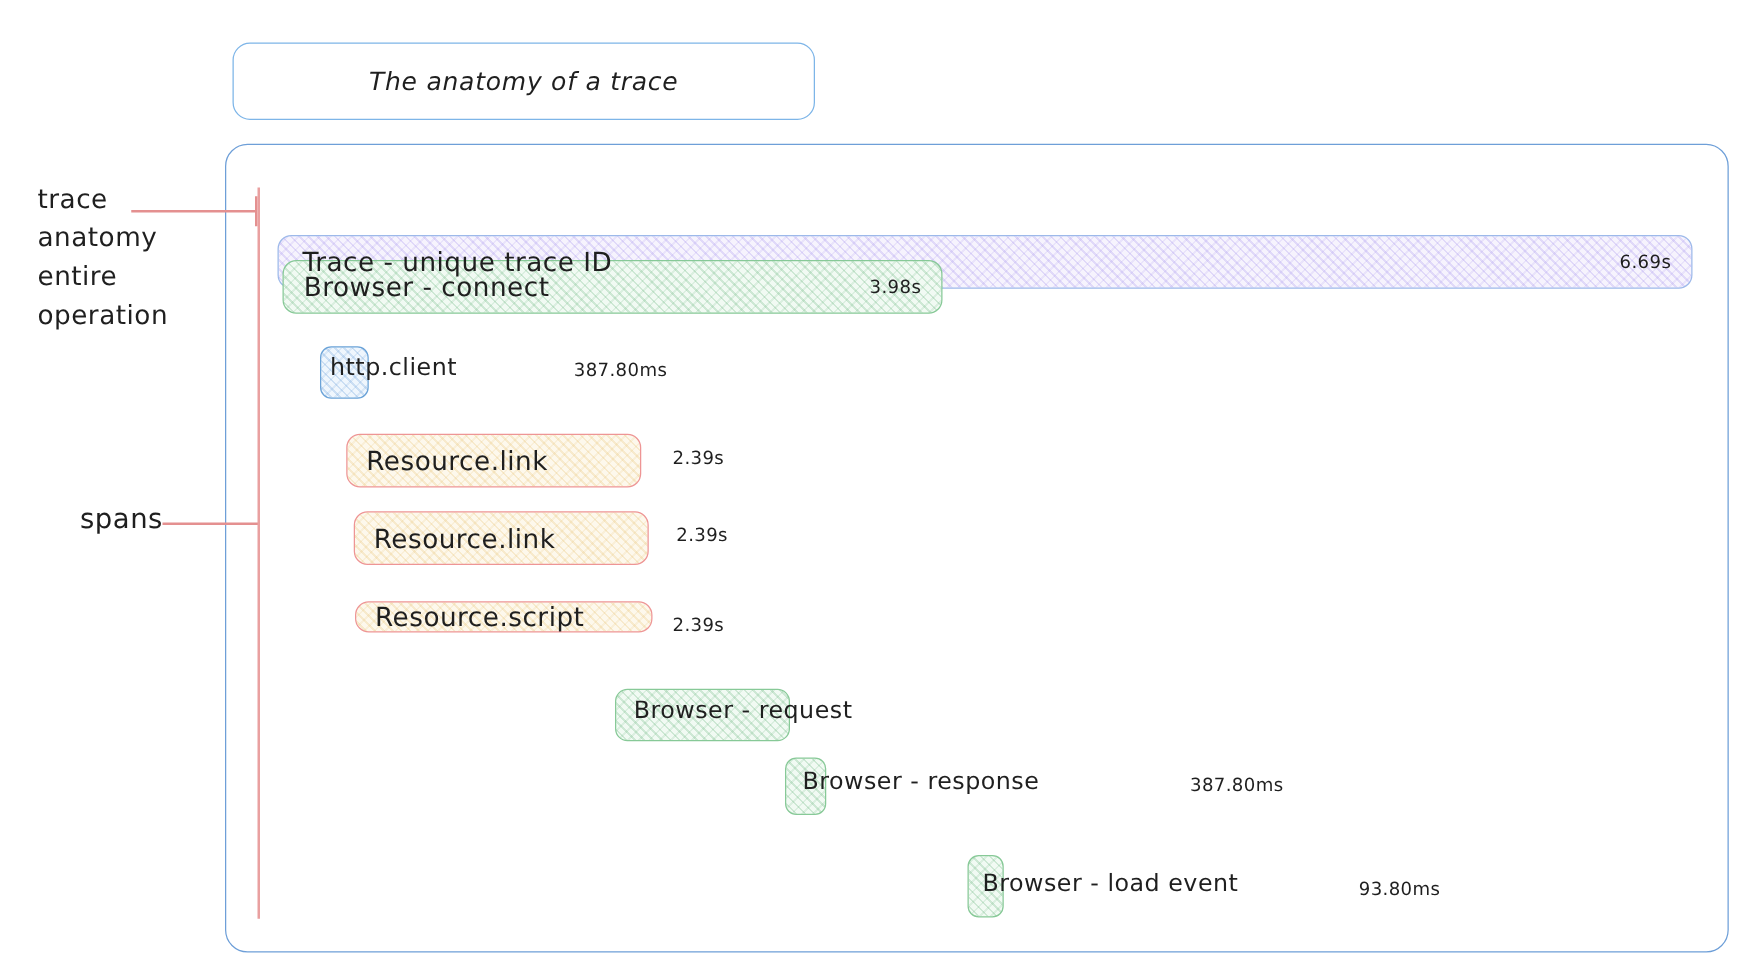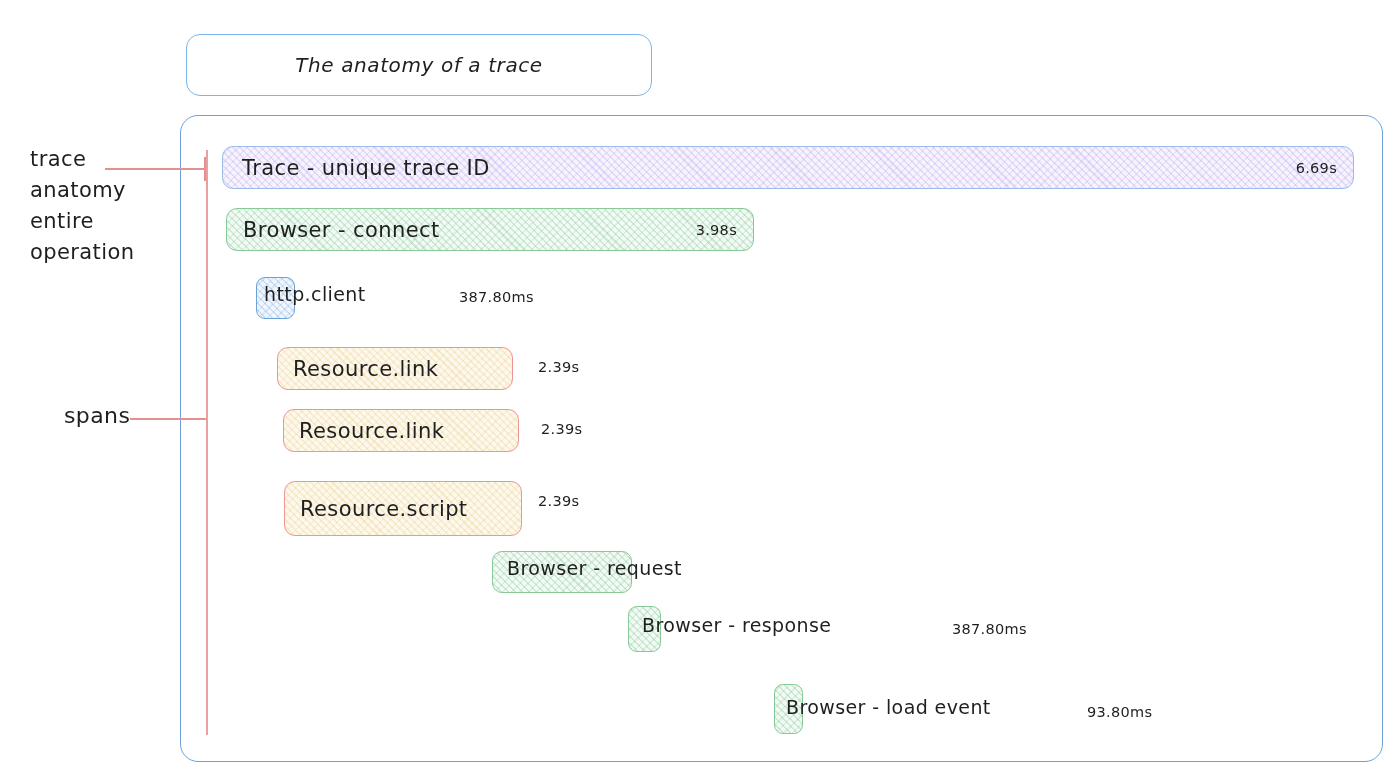--- a/index.html
+++ b/index.html
@@ -18,20 +18,21 @@
   .abs-lbl { position:absolute; font-size:19px; white-space:nowrap; letter-spacing:.4px; z-index:3; }
   .dur { position:absolute; font-size:14.5px; letter-spacing:.3px; color:#1f1f1f; z-index:3; }
   .dur-inside { position:absolute; right:16px; top:50%; transform:translateY(-50%); font-size:14.5px; letter-spacing:.3px; }
 
   
   .fill-lavender {
     background-color:#f6f3fd; border-color:#9db9ea;
     background-image:
       repeating-linear-gradient(45deg, rgba(148,126,234,.22) 0 1.5px, transparent 1.5px 5px),
       repeating-linear-gradient(-45deg, rgba(148,126,234,.13) 0 1.5px, transparent 1.5px 6px);
+    margin-top: 42px;
   }
   .fill-green {
     background-color:#f1faf3; border-color:#87c997;
     background-image:
       repeating-linear-gradient(45deg, rgba(64,160,90,.20) 0 1.5px, transparent 1.5px 5px),
       repeating-linear-gradient(-45deg, rgba(64,160,90,.12) 0 1.5px, transparent 1.5px 6px);
   }
   .fill-blue {
     background-color:#eff6fd; border-color:#6ba3d8;
     background-image:
@@ -77,21 +78,21 @@
   #http-box    { left:256px; top:277px; width:39px;  height:42px; border-radius:9px; }
   #http-label  { left:264px; top:283px; }
   #http-dur    { left:459px; top:289px; }
 
   #link1-box   { left:277px; top:347px; width:236px; height:43px; padding-left:15px; }
   #link1-dur   { left:538px; top:359px; }
 
   #link2-box   { left:283px; top:409px; width:236px; height:43px; padding-left:15px; }
   #link2-dur   { left:541px; top:421px; }
 
-  #script-box  { left:284px; top:481px; width:238px; height:55px; padding-left:15px; }
+  #script-box  { left:284px; top:481px; width:238px; height:25px; padding-left:15px; }
   #script-dur  { left:538px; top:493px; }
 
   #request-box   { left:492px; top:551px; width:140px; height:42px; border-radius:10px; }
   #request-label { left:507px; top:557px; }
 
   #response-box   { left:628px; top:606px; width:33px; height:46px; border-radius:9px; }
   #response-label { left:642px; top:614px; }
   #response-dur   { left:952px; top:621px; }
 
   #load-box   { left:774px; top:684px; width:29px; height:50px; border-radius:9px; }

